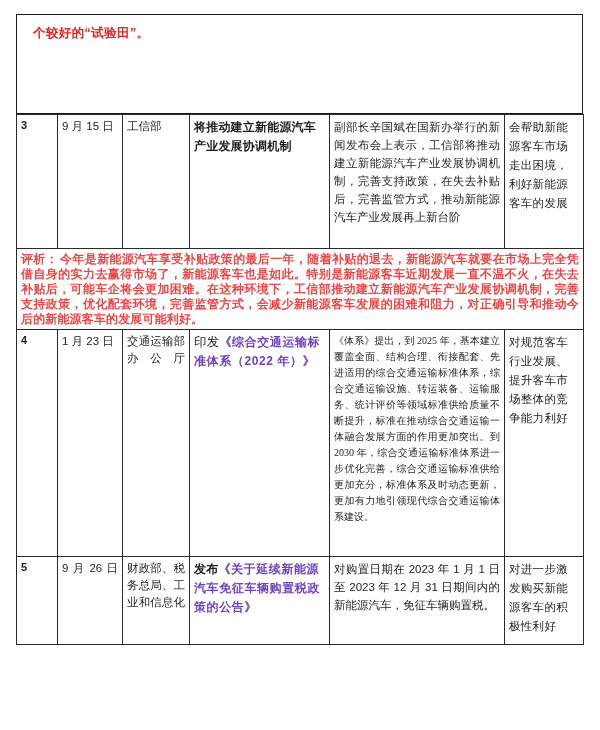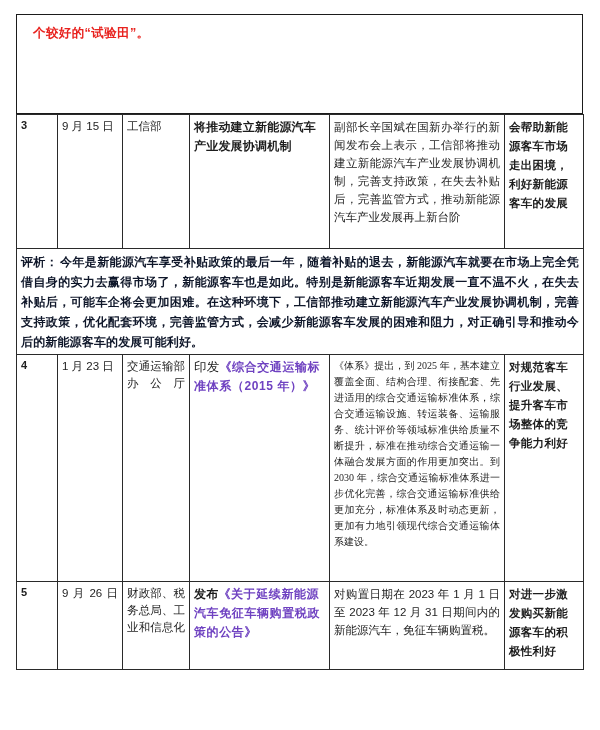--- a/index.html
+++ b/index.html
@@ -125,35 +125,35 @@
     text-justify: inter-ideograph;
   }
   .desc.serif {
     font-family: "Liberation Serif", "DejaVu Serif", serif;
     font-size: 10px;
     line-height: 16px;
   }
   .impact {
     font-family: "Liberation Sans", "DejaVu Sans", sans-serif;
     font-size: 11.5px;
-    font-weight: bold;
+    font-weight: normal;
     color: #1d1d1d;
     line-height: 19px;
     letter-spacing: 0.3px;
   }
   
   td.comment-cell {
     padding: 4px 7px 5px 7px;
   }
   .comment {
     font-family: "Liberation Sans", "DejaVu Sans", sans-serif;
     font-size: 12px;
     font-weight: bold;
-    color: #0f172a;
-    line-height: 20px;
+    color: #ef4444;
+    line-height: 15px;
     text-align: justify;
     text-justify: inter-ideograph;
     letter-spacing: 0.15px;
   }
   .comment .lbl { margin-right: 2px; }
 </style>
 </head>
 <body>
 
 <div class="page">
@@ -205,21 +205,21 @@
           <td>
             <div class="num">4</div>
           </td>
           <td>
             <div class="date nojust">1 月 23 日</div>
           </td>
           <td>
             <div class="dept">交通运输部办公厅</div>
           </td>
           <td>
-            <div class="title-cell serif-lead"><span>印发</span><span class="doc-title">《综合交通运输标准体系（2015 年）》</span></div>
+            <div class="title-cell serif-lead"><span>印发</span><span class="doc-title">《综合交通运输标准体系（2022 年）》</span></div>
           </td>
           <td>
             <div class="desc serif">《体系》提出，到 2025 年，基本建立覆盖全面、结构合理、衔接配套、先进适用的综合交通运输标准体系，综合交通运输设施、转运装备、运输服务、统计评价等领域标准供给质量不断提升，标准在推动综合交通运输一体融合发展方面的作用更加突出。到 2030 年，综合交通运输标准体系进一步优化完善，综合交通运输标准供给更加充分，标准体系及时动态更新，更加有力地引领现代综合交通运输体系建设。</div>
           </td>
           <td>
             <div class="impact">对规范客车行业发展、提升客车市场整体的竞争能力利好</div>
           </td>
         </tr>
 
 

